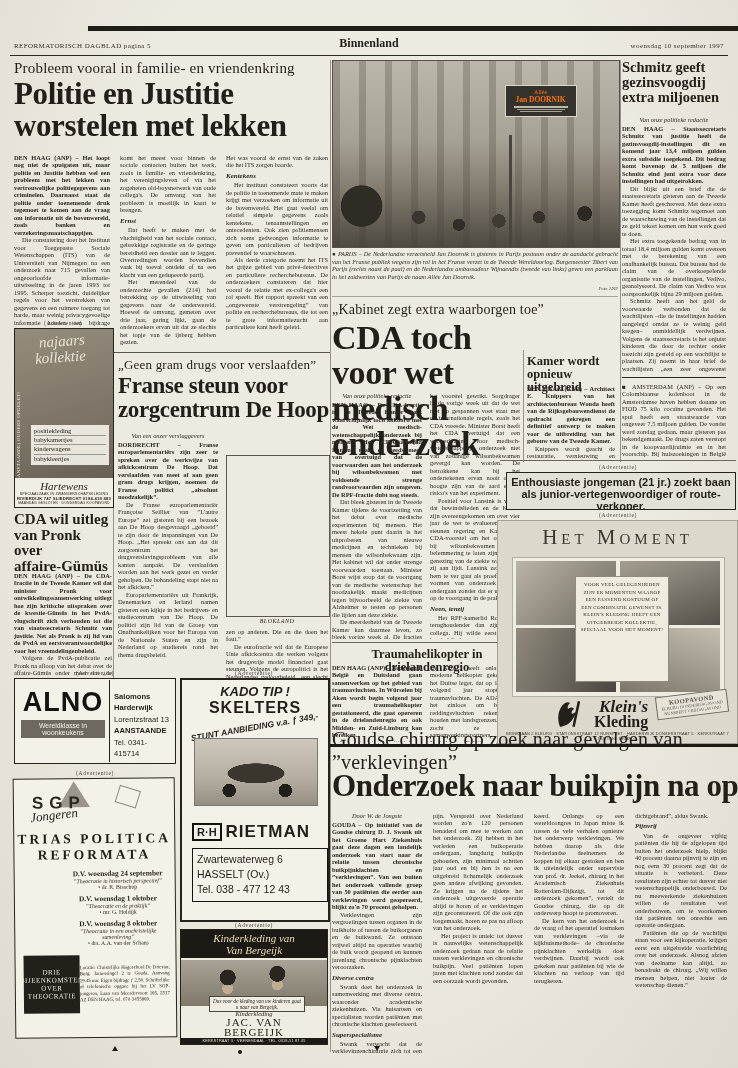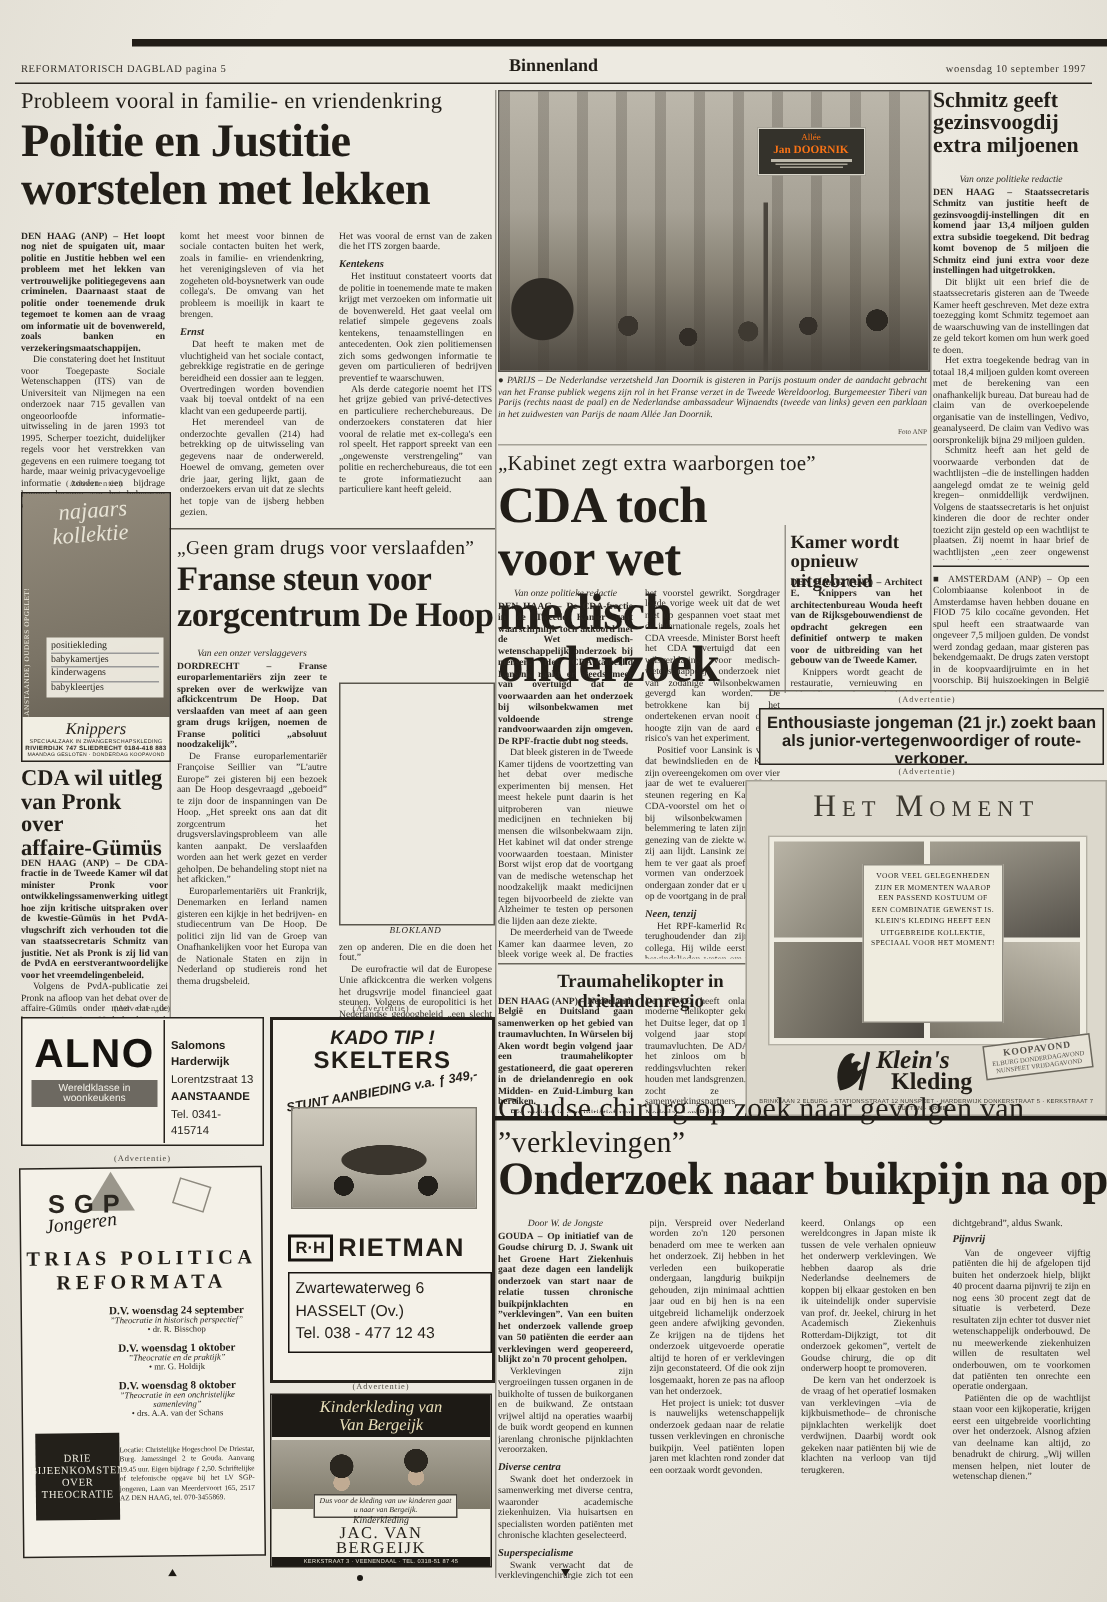--- a/index.html
+++ b/index.html
@@ -174,21 +174,21 @@
     <div class="abs" style="left:1px;top:4px;width:8px;height:150px;writing-mode:vertical-rl;transform:rotate(180deg);font-size:4.8px;color:#efece0;letter-spacing:.4px;">(AANSTAANDE) OUDERS OPGELET!</div>
     <div class="abs" style="left:24px;top:4px;font-style:italic;font-size:15px;color:#e8e4d6;transform:rotate(-4deg);">najaars</div>
     <div class="abs" style="left:20px;top:20px;font-style:italic;font-size:15px;color:#e8e4d6;transform:rotate(-4deg);">kollektie</div>
     <div class="abs" style="left:16px;top:96px;right:4px;background:#f1eee3ee;padding:2px 3px;font-size:6.6px;line-height:1.25;">
       <div style="border-bottom:1px solid #999;">positiekleding</div>
       <div style="border-bottom:1px solid #999;">babykamertjes</div>
       <div style="border-bottom:1px solid #999;">kinderwagens</div>
       <div>babykleertjes</div>
     </div>
     <div class="abs" style="left:0;bottom:0;width:100%;background:#f1eee3;padding:2px 0 2px;text-align:center;">
-      <div style="font-style:italic;font-size:11px;color:#2a2620;">Knippers</div>
+      <div style="font-style:italic;font-size:11px;color:#2a2620;">Hartewens</div>
       <div class="tiny sans" style="font-size:3.6px;">SPECIAALZAAK IN ZWANGERSCHAPSKLEDING</div>
       <div class="tiny sans" style="font-size:4.2px;font-weight:bold;">RIVIERDIJK 747  SLIEDRECHT  0184-418 883</div>
       <div class="tiny sans" style="font-size:3.4px;">MAANDAG GESLOTEN · DONDERDAG KOOPAVOND</div>
     </div>
   </div>
 
   <div class="advlabel" style="left:14px;top:670px;width:162px;">(Advertentie)</div>
   <div class="adbox sans" style="left:14px;top:678px;width:160px;height:84px;background:#f4f1e8;">
     <div class="abs" style="left:6px;top:10px;width:84px;text-align:center;">
       <div style="font-size:27px;font-weight:900;letter-spacing:1px;color:#16130f;line-height:1;">ALNO</div>
@@ -288,21 +288,21 @@
       <div class="photo" style="left:3px;top:70px;width:100px;height:64px;background:linear-gradient(115deg,#8f8a7c,#4a463f);"></div>
       <div class="photo" style="left:107px;top:70px;width:100px;height:64px;background:linear-gradient(200deg,#c3beb0,#7b7669);"></div>
       <div class="abs" style="left:62px;top:18px;width:84px;height:96px;background:#efecdf;border:1px solid #8f8b80;font-size:5px;line-height:1.5;text-align:center;padding:4px 4px;letter-spacing:.3px;">VOOR VEEL GELEGENHEDEN ZIJN ER MOMENTEN WAAROP EEN PASSEND KOSTUUM OF EEN COMBINATIE GEWENST IS. KLEIN'S KLEDING HEEFT EEN UITGEBREIDE KOLLEKTIE, SPECIAAL VOOR HET MOMENT!</div>
     </div>
     <div class="abs" style="left:56px;top:178px;display:flex;gap:4px;align-items:flex-start;">
       <svg width="26" height="30" viewBox="0 0 26 30">
           <path d="M6 28 C3 20 4 12 8 7 C10 4 14 2 16 4 C14 6 13 8 14 10 C16 8 19 8 20 10 C18 11 17 13 18 15 L22 13 L20 18 C17 24 12 27 6 28 Z" fill="#23201a"></path>
           <rect x="21" y="2" width="2.5" height="26" fill="#23201a" transform="rotate(12 22 15)"></rect>
         </svg>
       <div>
-        <div style="font-size:17px;font-weight:bold;font-style:italic;line-height:.9;">Klein's</div>
+        <div style="font-size:17px;font-weight:bold;font-style:italic;line-height:.9;text-align:right;">Klein's</div>
         <div style="font-size:16px;font-weight:bold;margin-left:10px;line-height:1;">Kleding</div>
       </div>
     </div>
     <div class="abs" style="left:158px;top:172px;width:66px;border:1px solid #6b675d;transform:rotate(-7deg);text-align:center;padding:2px;color:#55514a;background:#e6e2d6;">
       <div style="font-size:6.4px;font-weight:bold;letter-spacing:.5px;">KOOPAVOND</div>
       <div style="font-size:4.4px;">ELBURG DONDERDAGAVOND</div>
       <div style="font-size:4.4px;">NUNSPEET VRIJDAGAVOND</div>
     </div>
     <div class="abs tiny sans" style="left:0;bottom:2px;width:100%;text-align:center;font-size:3.9px;color:#3c382f;">BRINKLAAN 2 ELBURG · STATIONSSTRAAT 12 NUNSPEET · HARDERWIJK DONKERSTRAAT 5 · KERKSTRAAT 7 PUTTEN · ERMELO</div>
   </div>

